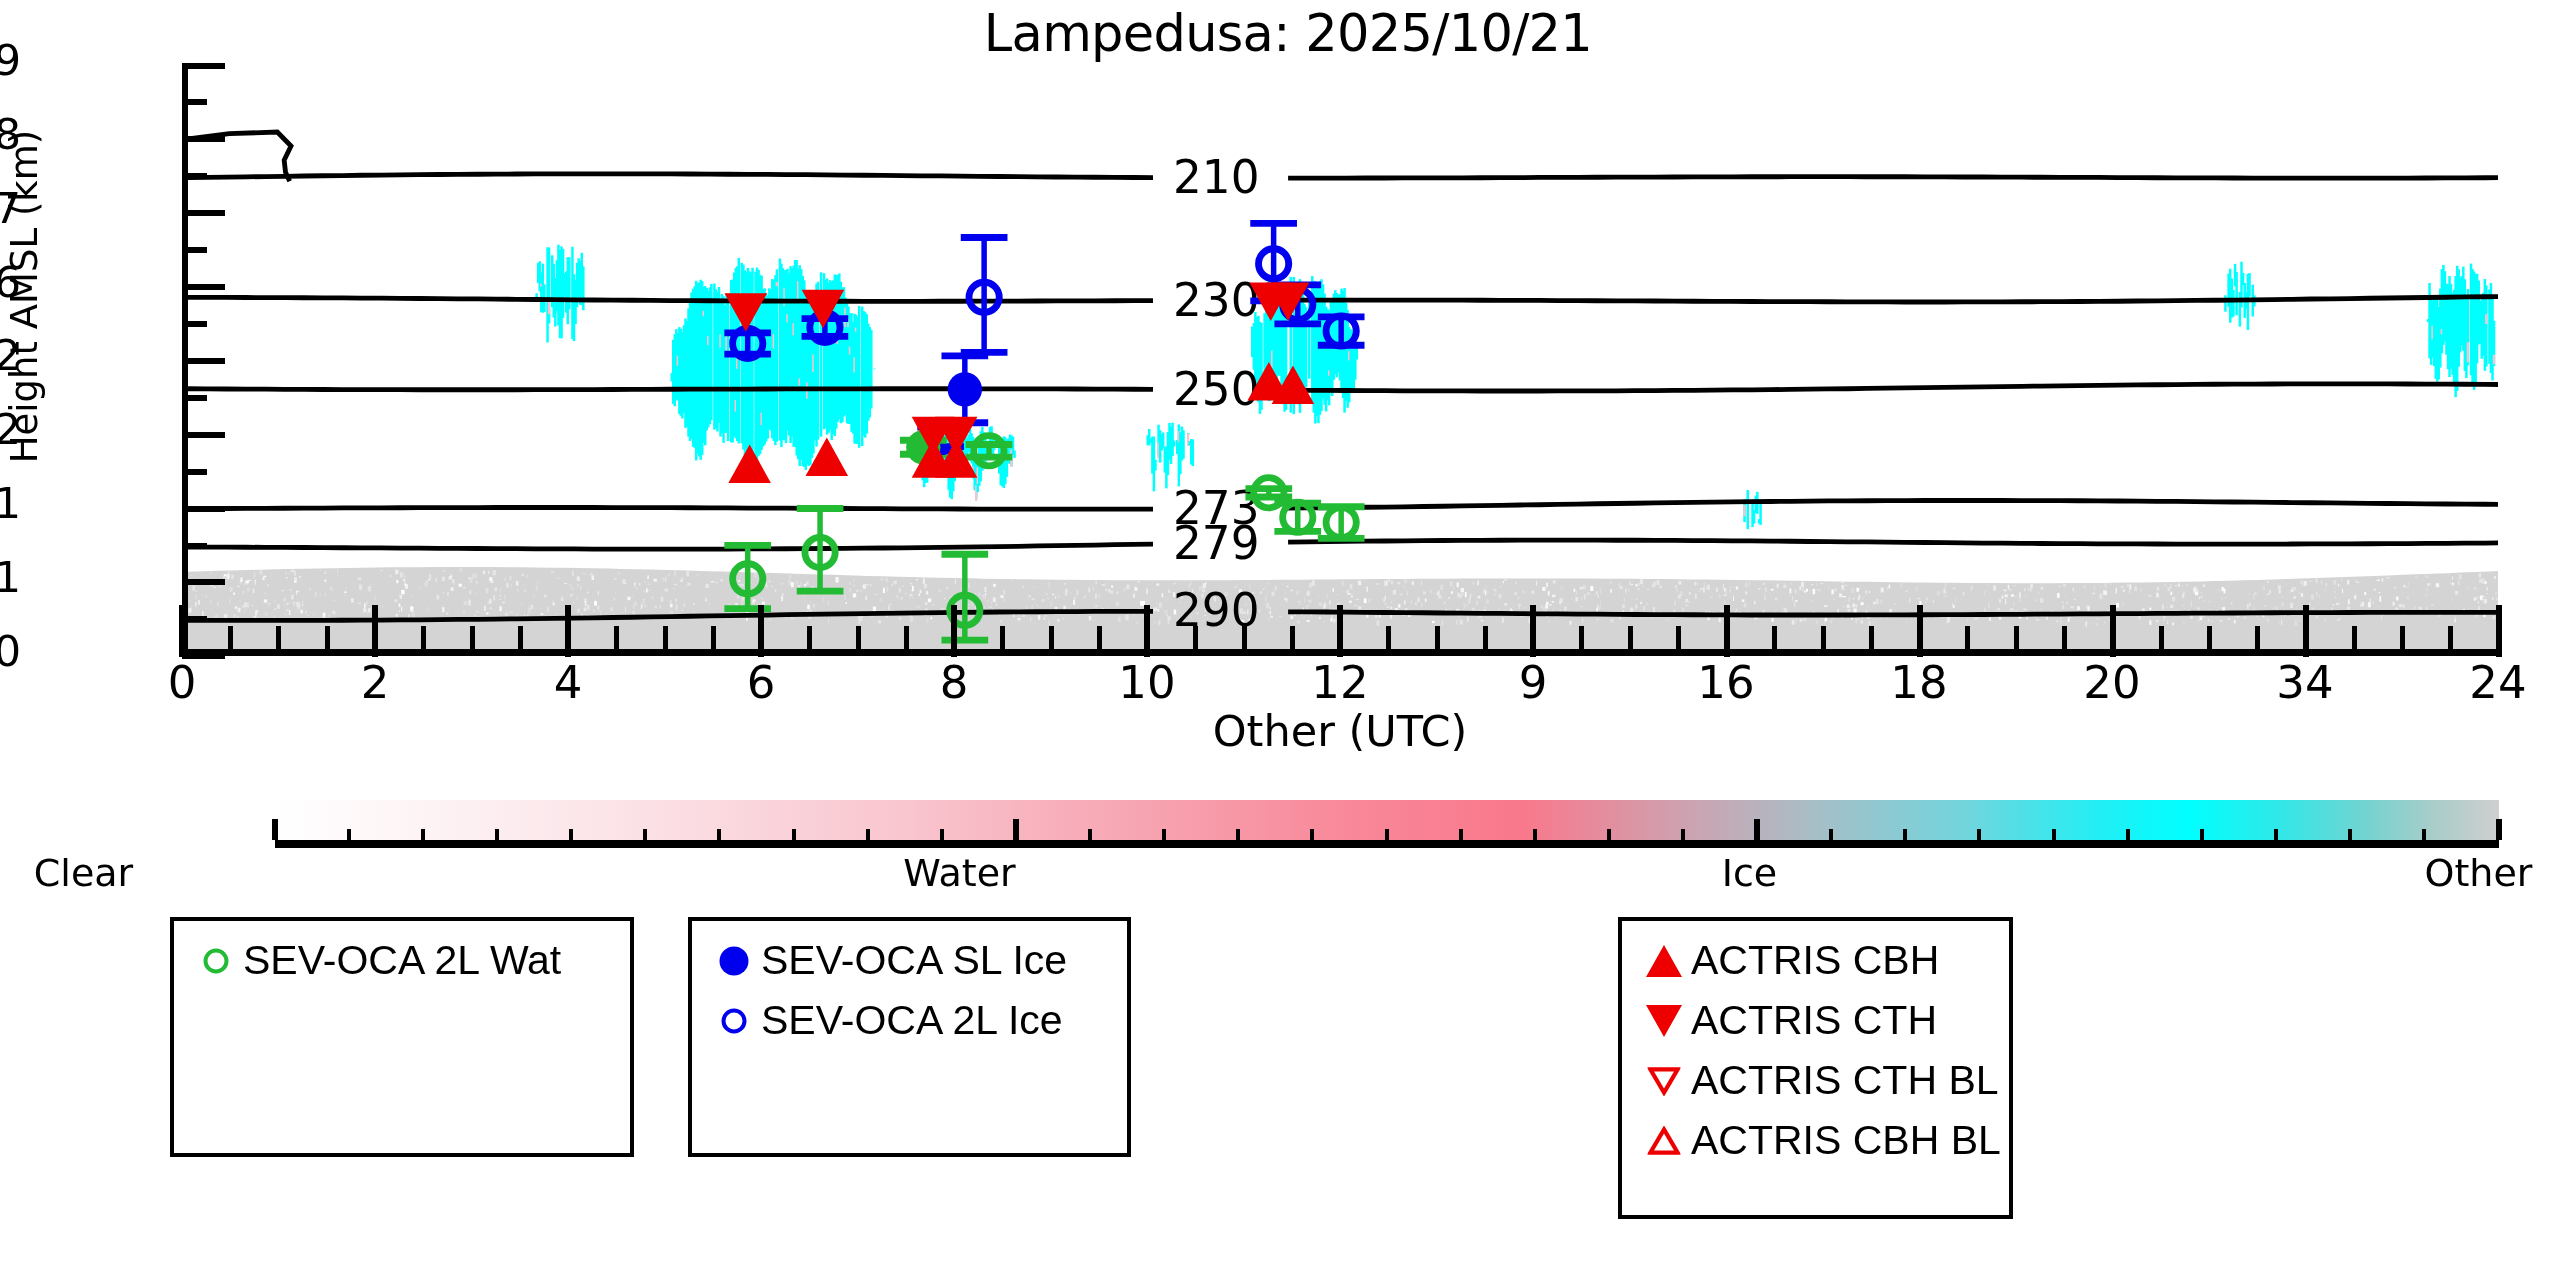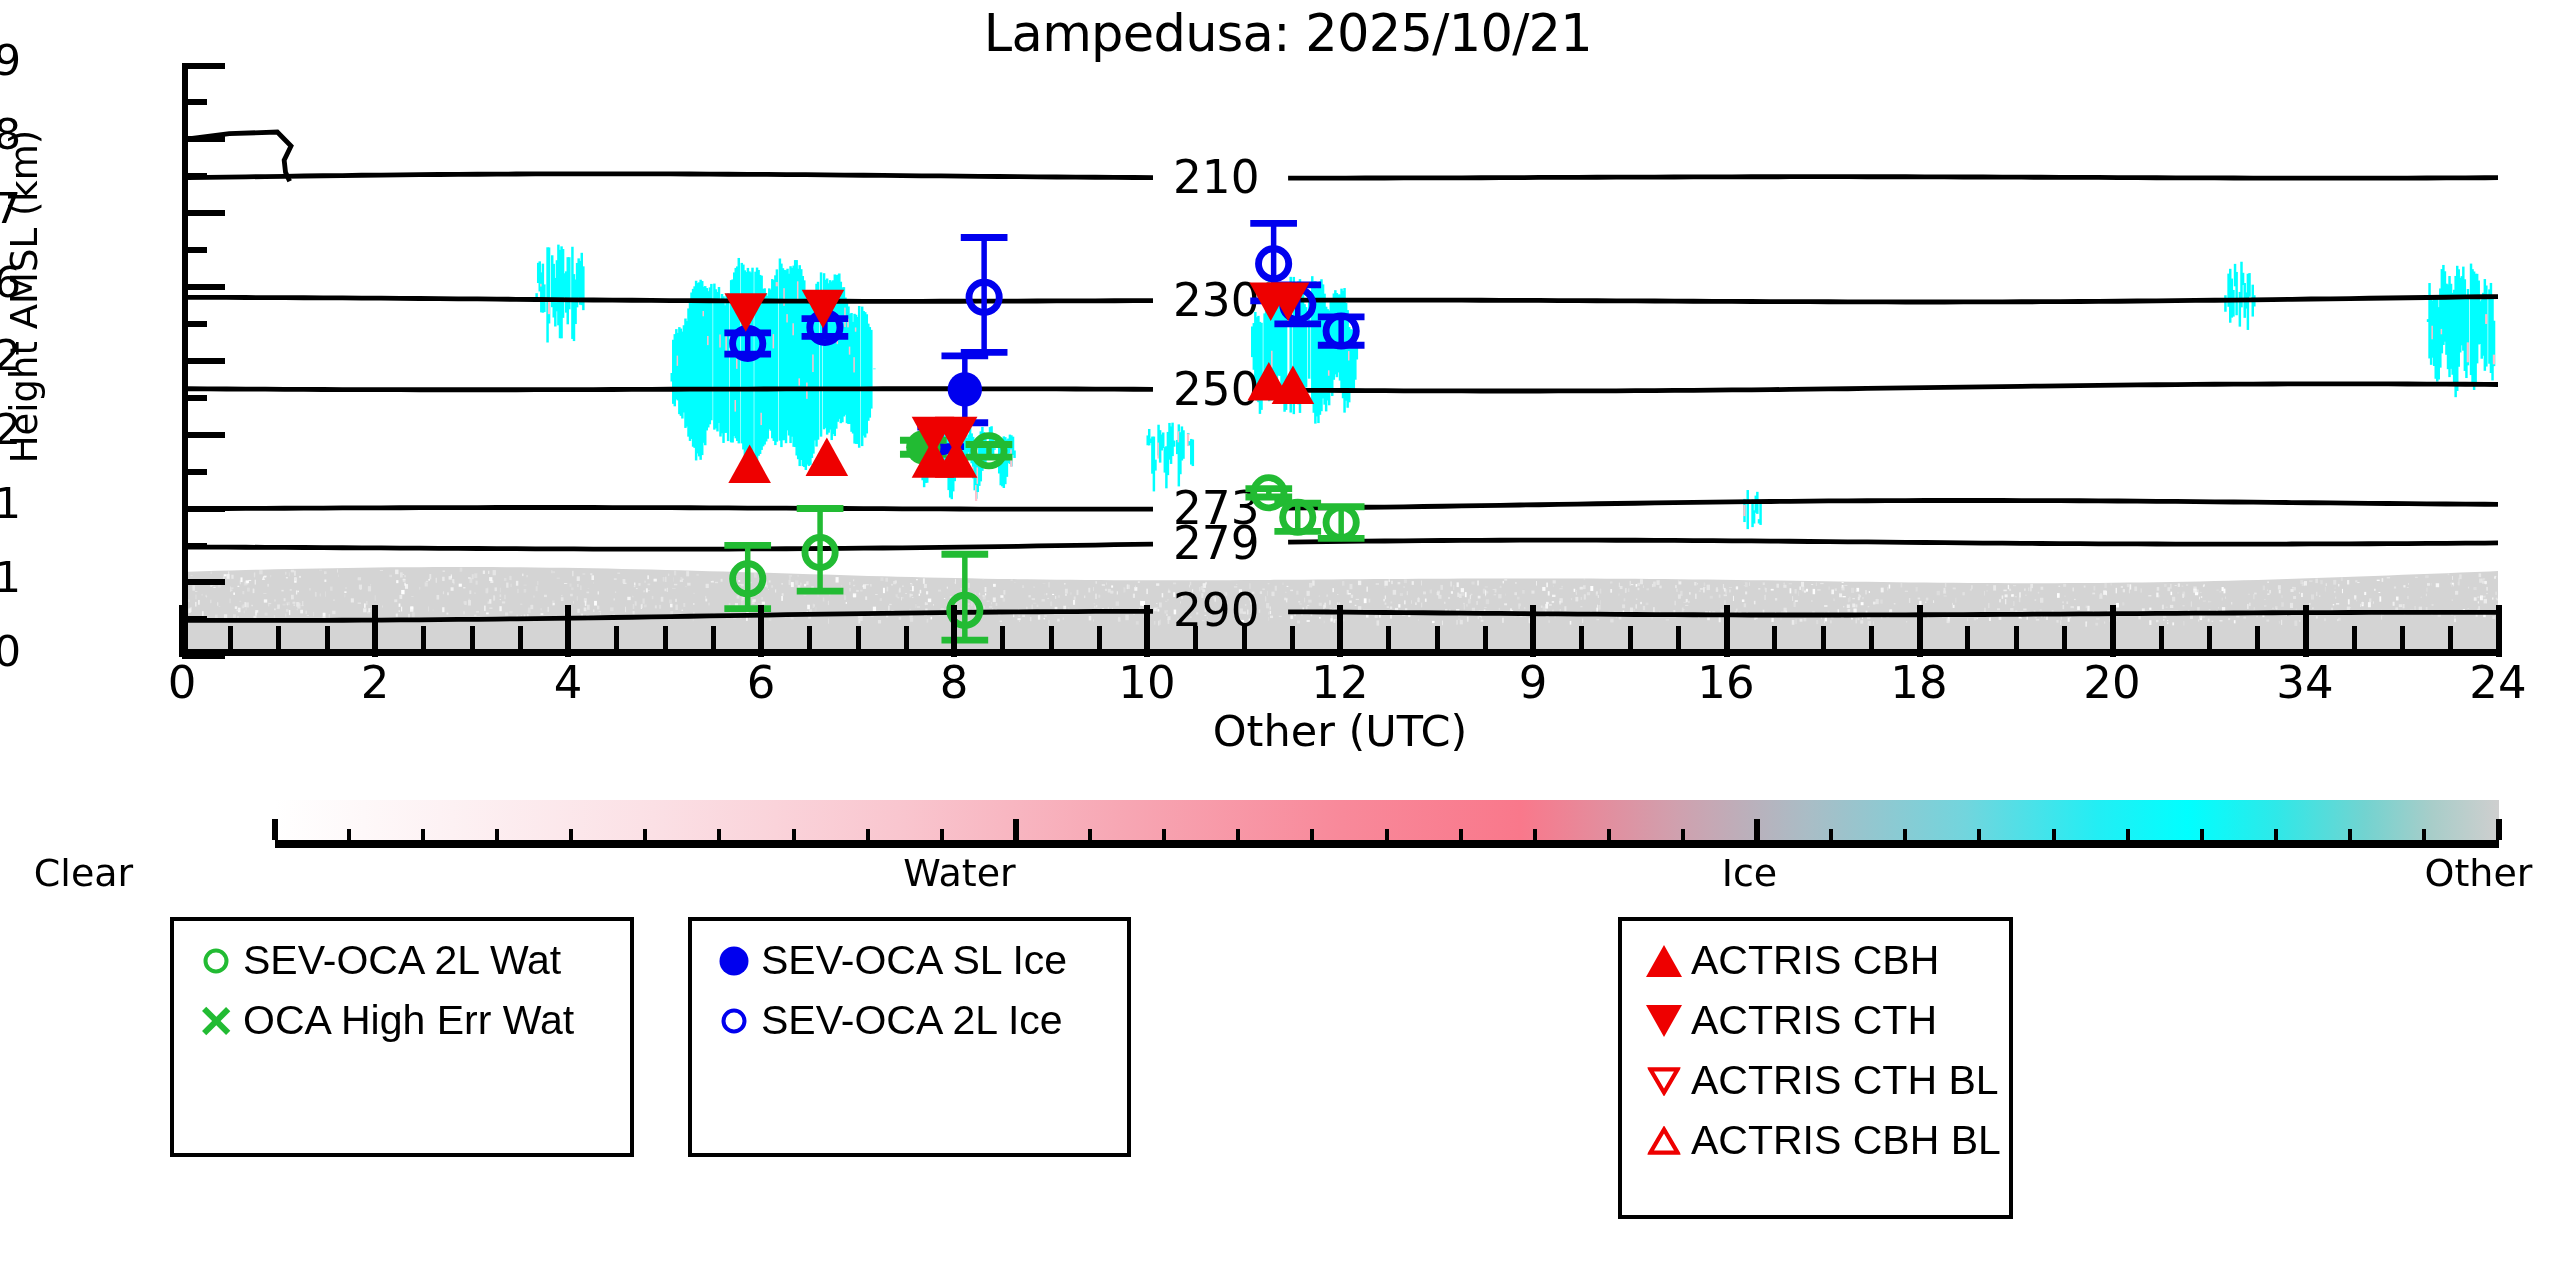--- a/index.html
+++ b/index.html
@@ -2404,26 +2404,20 @@
   <div class="cb-label" style="left:2341px;">Other</div>
 </div>
 
 <div class="legend-box" id="legend-0" style="left:170px;top:917px;width:464px;height:240px;">
     <div class="legend-row">
       <span class="legend-sym">
         <span class="sym-open-circle" style="color:#22bb33"></span>
       </span>
       <span class="legend-text">SEV-OCA 2L Wat</span>
     </div>
-    <div class="legend-row">
-      <span class="legend-sym">
-        <span class="sym-x" style="color:#22bb33"></span>
-      </span>
-      <span class="legend-text">OCA High Err Wat</span>
-    </div>
   </div>
 <div class="legend-box" id="legend-1" style="left:688px;top:917px;width:443px;height:240px;">
     <div class="legend-row">
       <span class="legend-sym">
         <span class="sym-filled-circle" style="background:#0000ee"></span>
       </span>
       <span class="legend-text">SEV-OCA SL Ice</span>
     </div>
     <div class="legend-row">
       <span class="legend-sym">

